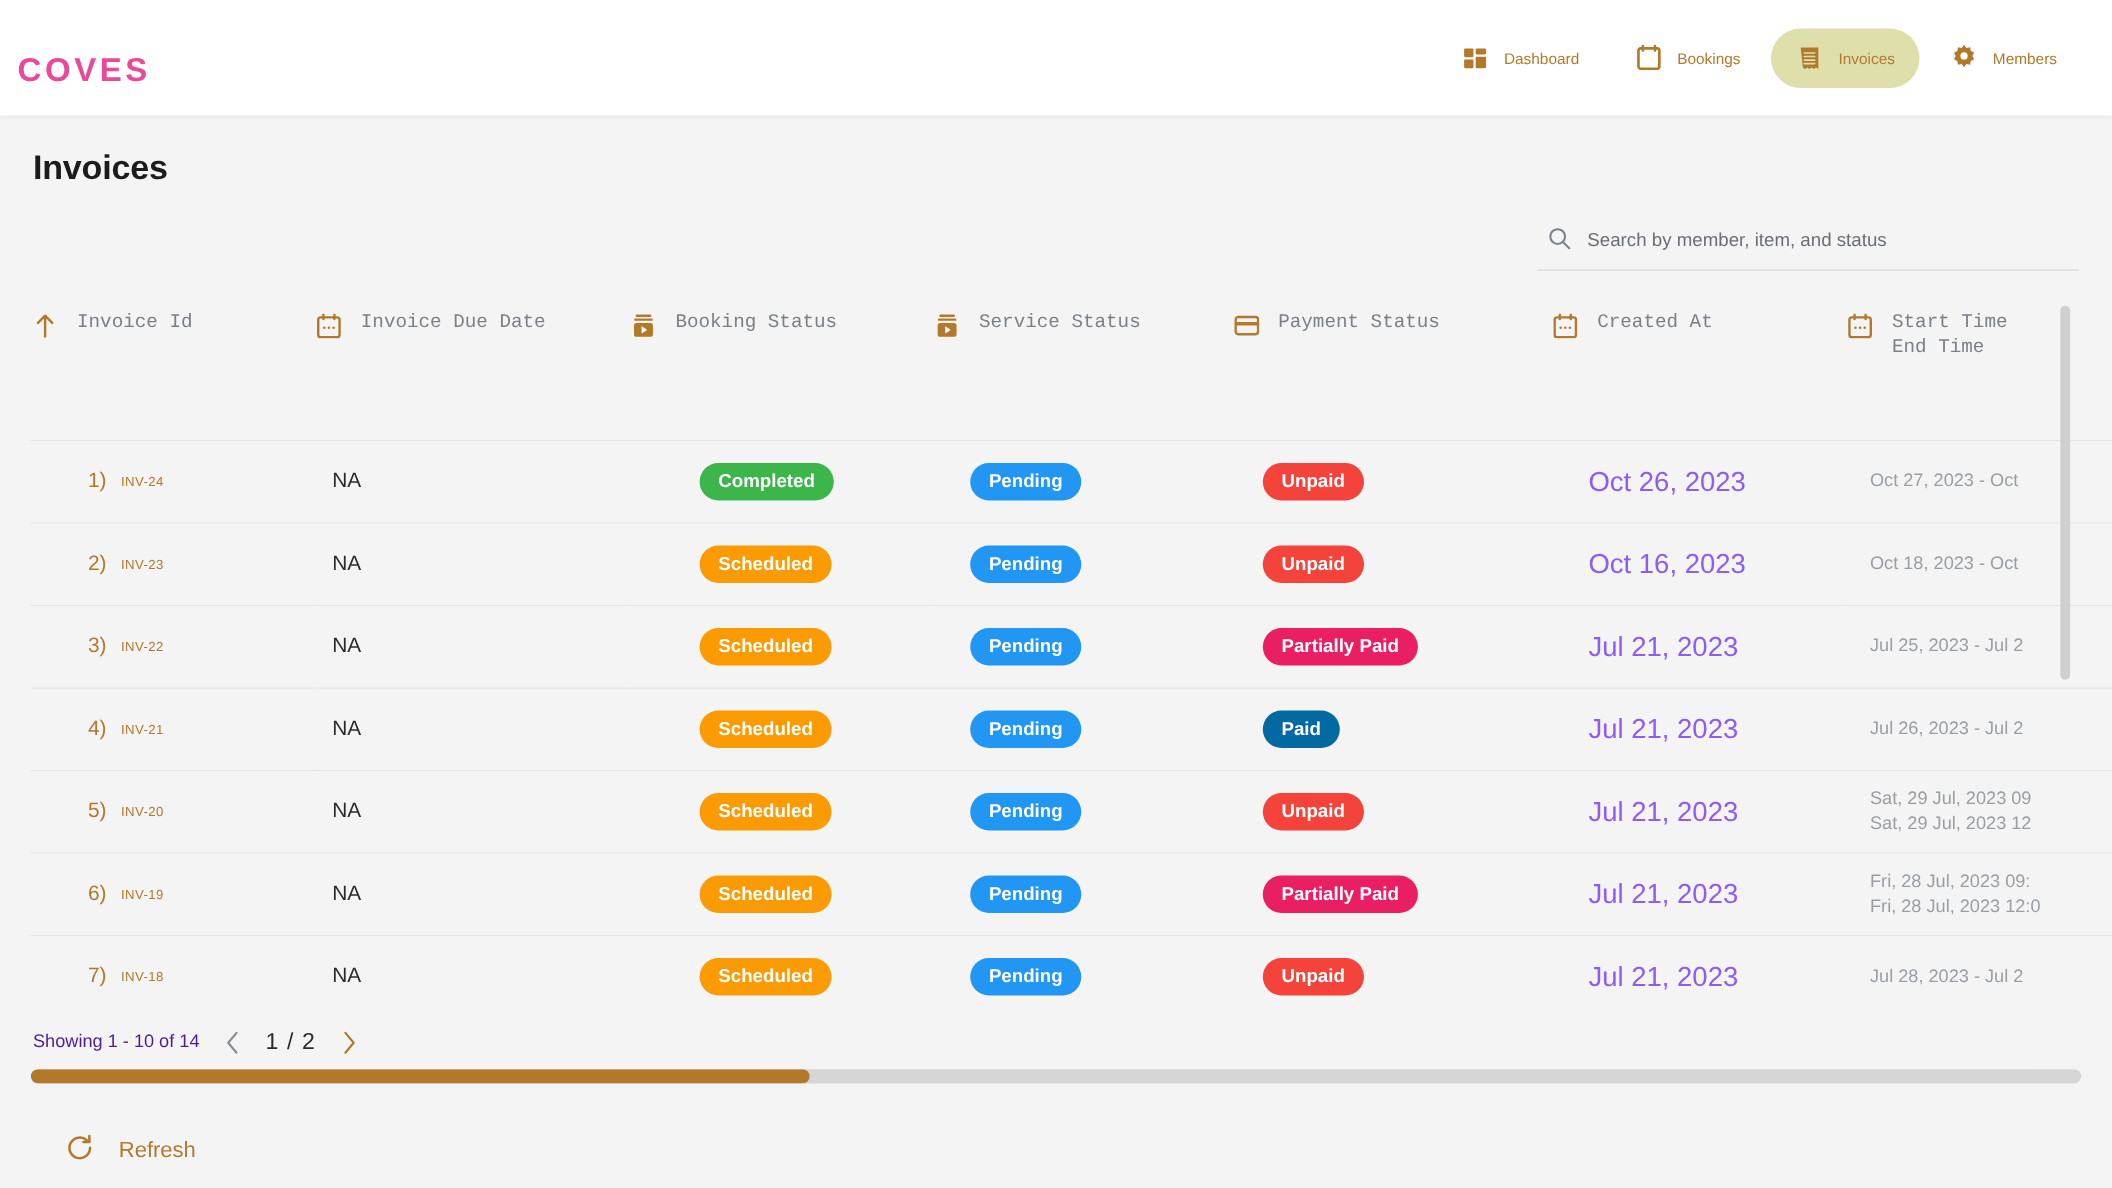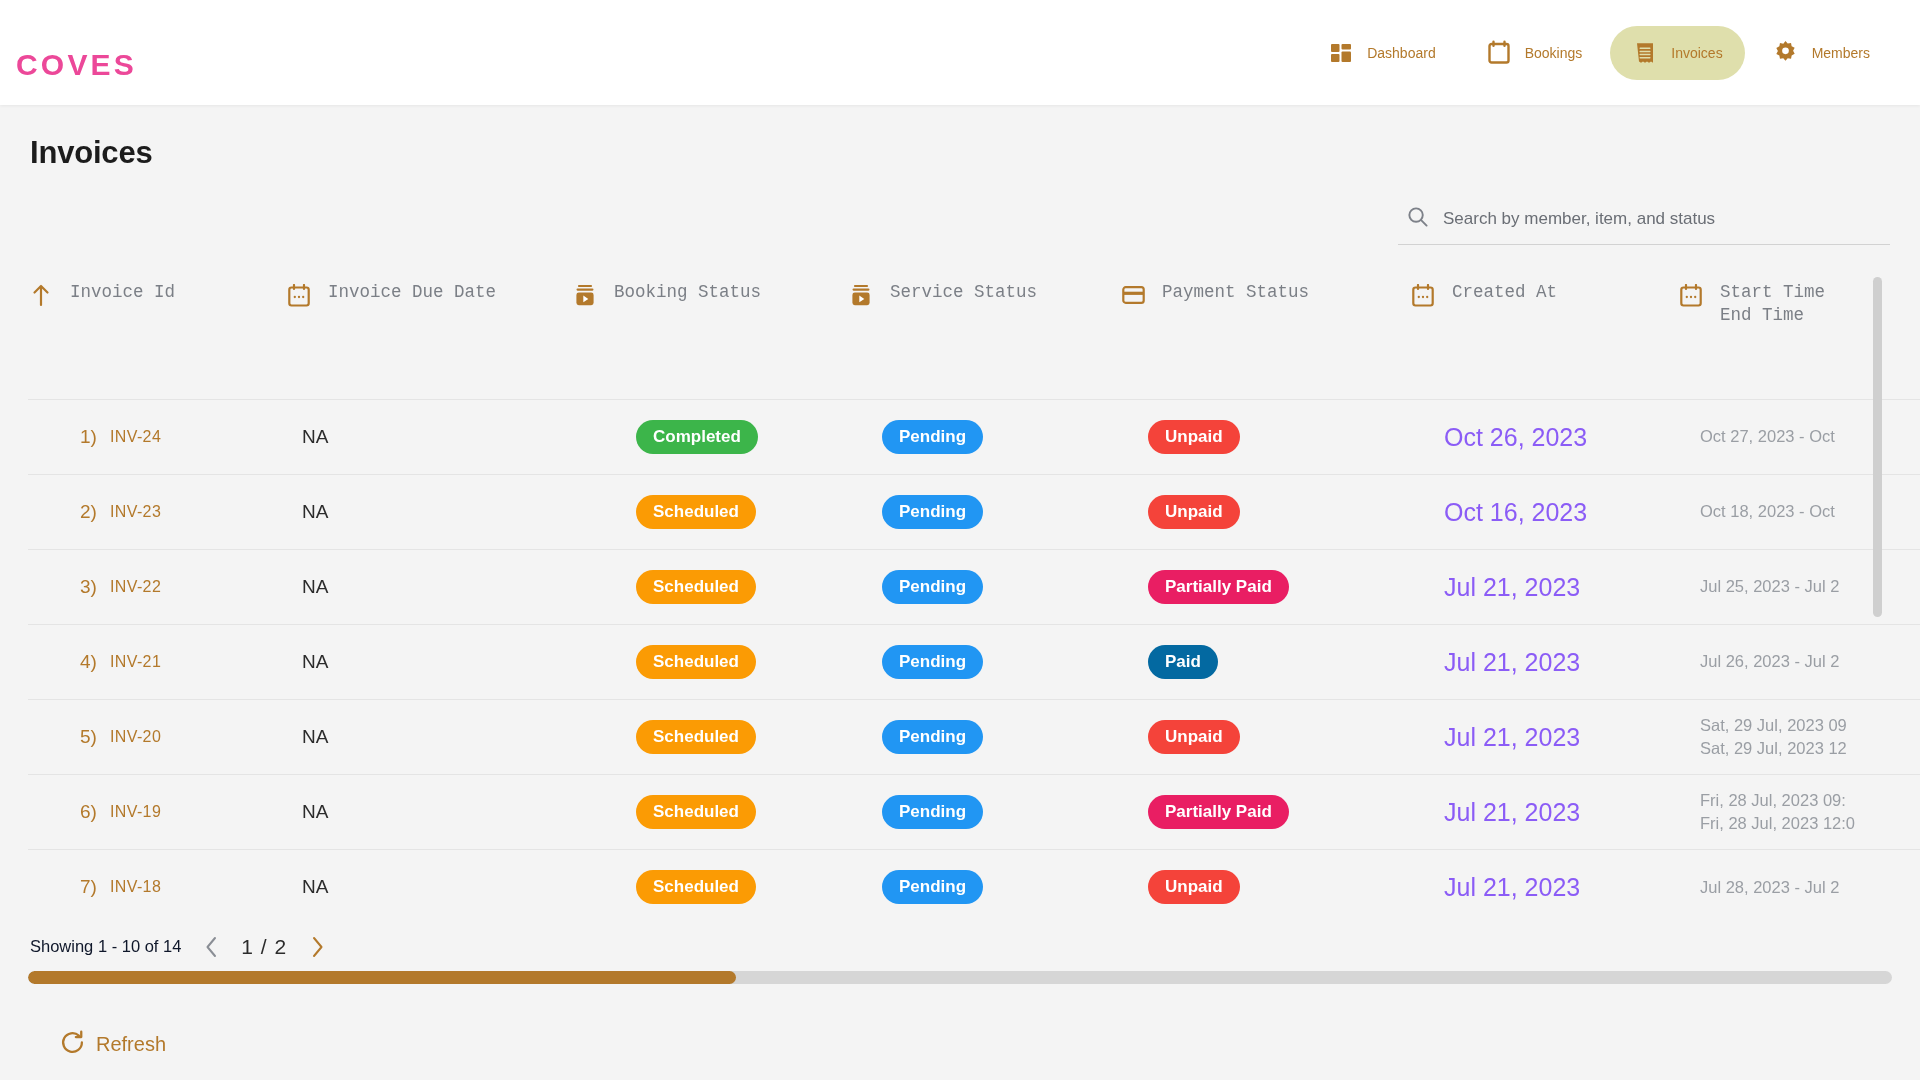--- a/index.html
+++ b/index.html
@@ -113,21 +113,21 @@
   .col-id     { width: 258px; }
   .col-due    { width: 286px; }
   .col-book   { width: 276px; }
   .col-serv   { width: 272px; }
   .col-pay    { width: 290px; }
   .col-created{ width: 268px; }
   .col-time   { width: 270px; }
 
   .inv-cell { display: flex; align-items: center; gap: 13px; padding-left: 52px; }
   .inv-num { color: #b3792b; font-size: 19px; }
-  .inv-id  { color: #b3792b; font-size: 16px; letter-spacing: 0.4px; }
+  .inv-id  { color: #b3792b; font-size: 12px; letter-spacing: 0.4px; }
   .na-cell { padding-left: 16px; color: #2b2b2b; font-size: 19px; }
 
   .badge {
     display: inline-block;
     padding: 8px 17px 9px 17px;
     border-radius: 20px;
     color: #ffffff;
     font-size: 17px;
     font-weight: 700;
     line-height: 1;
@@ -148,39 +148,39 @@
     position: absolute; top: 0; right: 10px; width: 9px; height: 100%;
     background: transparent;
   }
   .vscroll-thumb {
     position: absolute; top: 10px; right: 10px; width: 9px; height: 340px;
     background: #cfcfcf; border-radius: 6px;
   }
 
   
   .footer { display: flex; align-items: center; gap: 18px; padding: 10px 0 0 2px; }
-  .showing { font-size: 16.5px; color: #0f172a; }
+  .showing { font-size: 16.5px; color: #4c1d95; }
   .pg-btn { width: 24px; height: 24px; display: flex; align-items: center; justify-content: center; cursor: pointer; }
   .pg-num { font-size: 21px; color: #2b2b2b; letter-spacing: 1px; }
 
   .hscroll-track {
     margin-top: 12px;
     height: 13px;
     background: #d6d6d6;
     border-radius: 8px;
     position: relative;
     overflow: hidden;
   }
   .hscroll-thumb {
     position: absolute; left: 0; top: 0; height: 13px; width: 38%;
     background: #b3792b; border-radius: 8px;
   }
 
   .refresh {
-    display: flex; align-items: center; gap: 11px;
+    display: flex; align-items: center; gap: 23px;
     margin-top: 46px; padding-left: 32px;
     color: #b3792b; font-size: 20px; font-weight: 400;
     cursor: pointer; width: max-content;
   }
 </style>
 </head>
 <body>
 
 <div class="topbar">
   <div class="brand">COVES</div>

